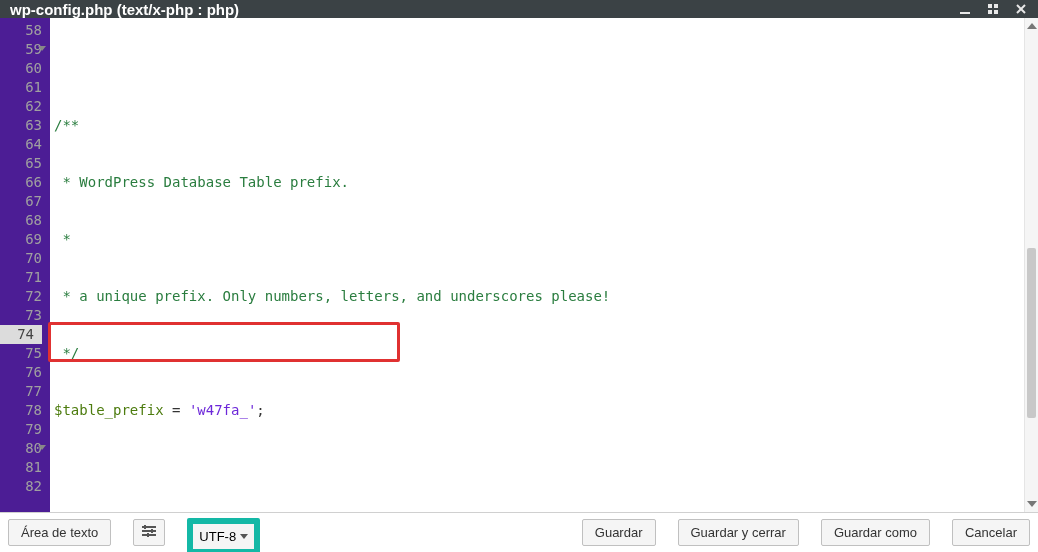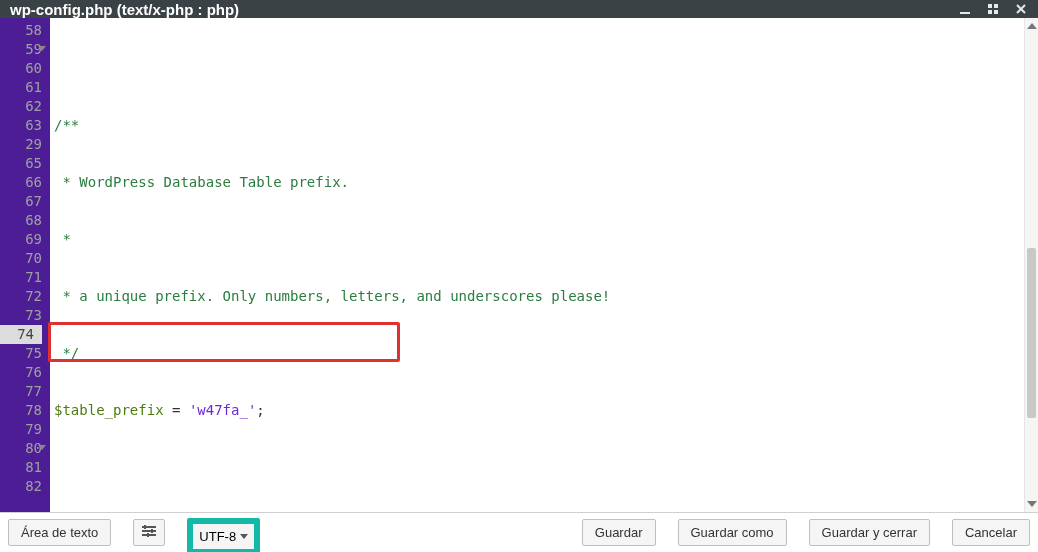--- a/index.html
+++ b/index.html
@@ -59,21 +59,21 @@
 </div>
 
 <div class="editor-wrap">
   <div class="gutter" id="gutter">
       <div class="ln">58</div>
       <div class="ln">59<span class="fold-marker"></span></div>
       <div class="ln">60</div>
       <div class="ln">61</div>
       <div class="ln">62</div>
       <div class="ln">63</div>
-      <div class="ln">29</div>
+      <div class="ln">64</div>
       <div class="ln">65</div>
       <div class="ln">66</div>
       <div class="ln">67</div>
       <div class="ln">68</div>
       <div class="ln">69</div>
       <div class="ln">70</div>
       <div class="ln">71</div>
       <div class="ln">72</div>
       <div class="ln">73</div>
       <div class="ln active">74</div>
@@ -139,16 +139,16 @@
         <rect x="5" y="8" width="2" height="4" fill="#555"></rect>
       </svg></button>
   <div class="select-wrap">
       <span>UTF-8</span>
       <svg width="8" height="6">
         <polygon points="0,0 8,0 4,5" fill="#555"></polygon>
       </svg>
     </div>
   <div class="spacer"></div>
   <button class="btn">Guardar</button>
+  <button class="btn">Guardar y cerrar</button>
   <button class="btn">Guardar como</button>
-  <button class="btn">Guardar y cerrar</button>
   <button class="btn">Cancelar</button>
 </div>
 
 </body></html>

